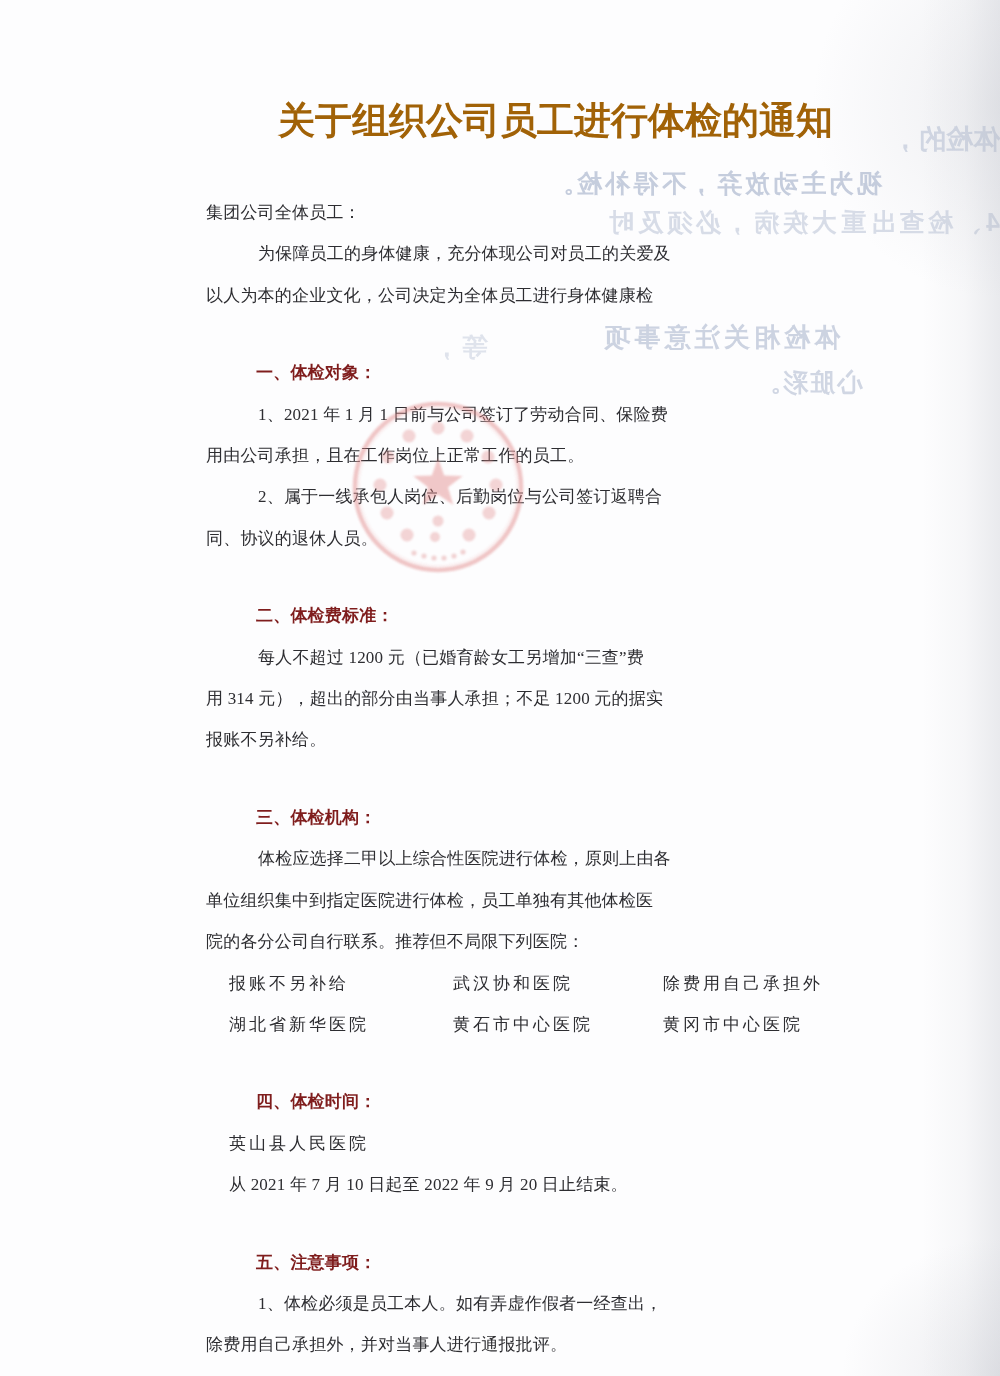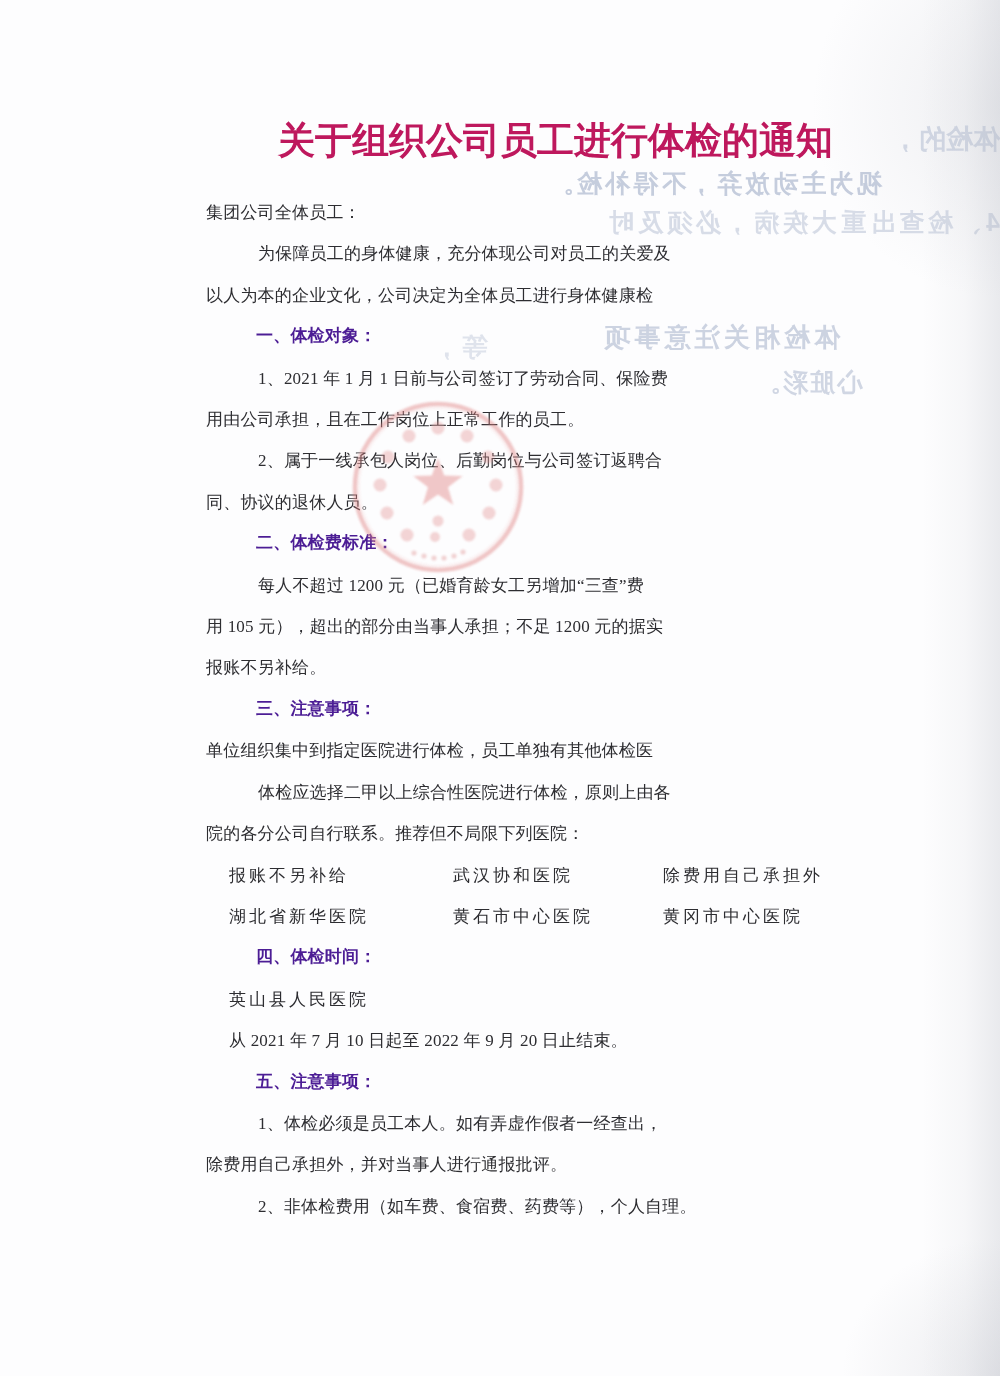--- a/index.html
+++ b/index.html
@@ -29,47 +29,48 @@
     pointer-events:none;
   }
   .corner-smudge{
     position:absolute;right:0;bottom:0;width:160px;height:140px;
     background:radial-gradient(ellipse at 100% 100%, rgba(168,171,182,0.22), rgba(168,171,182,0) 70%);
     pointer-events:none;
   }
 
   .title{
     position:absolute;
-    left:278px;top:116px;
+    left:278px;top:96px;
     font-family:"Liberation Sans","DejaVu Sans",sans-serif;
     font-weight:700;
     font-size:37px;
     line-height:50px;
     letter-spacing:0px;
     white-space:nowrap;
-    color:#be185d;
+    color:#a16207;
   }
 
   .doc{
     position:absolute;
     left:206px;top:192px;
     width:692px;
     font-size:17px;
     line-height:41.4px;
     letter-spacing:0.2px;
     color:#2d2d31;
   }
   .ln{white-space:nowrap;}
   .ind2{padding-left:52px;}
   .ind1{padding-left:23px;}
   .hd{
-    font-family:Liberation Mono, monospace;
+    font-family:Liberation Serif, serif;
     font-weight:700;
     padding-left:50px;
-    color:#4c1d95;
+    color:#7f1d1d;
+    margin-top:36px;
   }
   .hosp{display:flex;padding-left:23px;}
   .hosp span{display:inline-block;letter-spacing:3px;}
   .hosp .c1{width:224px;}
   .hosp .c2{width:210px;}
 
   
   .bleed{
     position:absolute;
     transform:scaleX(-1);
@@ -107,25 +108,25 @@
     <div class="ln">集团公司全体员工：</div>
     <div class="ln ind2">为保障员工的身体健康，充分体现公司对员工的关爱及</div>
     <div class="ln">以人为本的企业文化，公司决定为全体员工进行身体健康检</div>
     <div class="ln hd">一、体检对象：</div>
     <div class="ln ind2">1、2021 年 1 月 1 日前与公司签订了劳动合同、保险费</div>
     <div class="ln">用由公司承担，且在工作岗位上正常工作的员工。</div>
     <div class="ln ind2">2、属于一线承包人岗位、后勤岗位与公司签订返聘合</div>
     <div class="ln">同、协议的退休人员。</div>
     <div class="ln hd">二、体检费标准：</div>
     <div class="ln ind2">每人不超过 1200 元（已婚育龄女工另增加“三查”费</div>
-    <div class="ln">用 105 元），超出的部分由当事人承担；不足 1200 元的据实</div>
+    <div class="ln">用 314 元），超出的部分由当事人承担；不足 1200 元的据实</div>
     <div class="ln">报账不另补给。</div>
-    <div class="ln hd">三、注意事项：</div>
+    <div class="ln hd">三、体检机构：</div>
+    <div class="ln ind2">体检应选择二甲以上综合性医院进行体检，原则上由各</div>
     <div class="ln">单位组织集中到指定医院进行体检，员工单独有其他体检医</div>
-    <div class="ln ind2">体检应选择二甲以上综合性医院进行体检，原则上由各</div>
     <div class="ln">院的各分公司自行联系。推荐但不局限下列医院：</div>
     <div class="ln hosp">
       <span class="c1">报账不另补给</span>
       <span class="c2">武汉协和医院</span>
       <span class="c3">除费用自己承担外</span>
     </div>
     <div class="ln hosp">
       <span class="c1">湖北省新华医院</span>
       <span class="c2">黄石市中心医院</span>
       <span class="c3">黄冈市中心医院</span>

